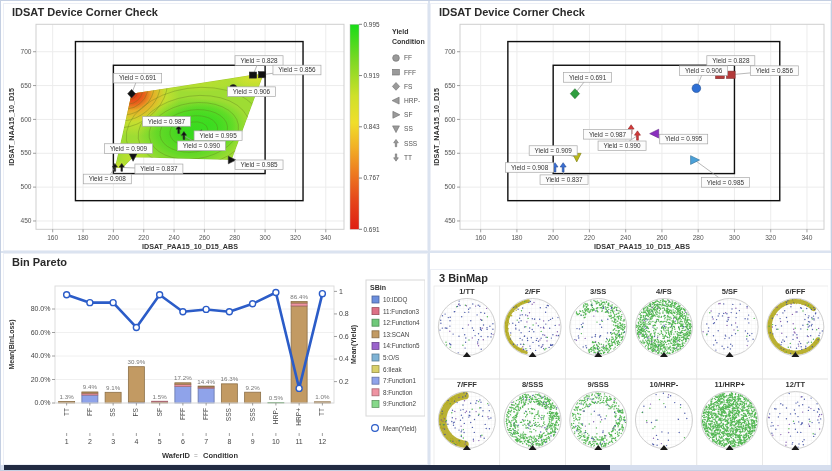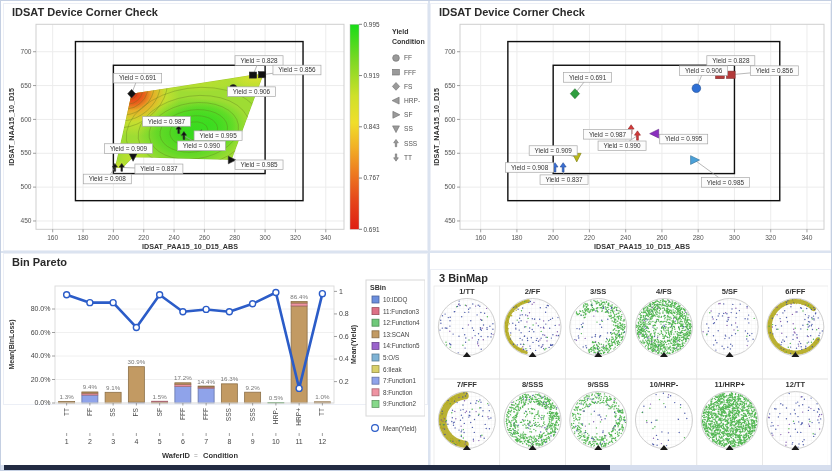--- a/index.html
+++ b/index.html
@@ -1,21 +1,21 @@
 <!DOCTYPE html>
 <html><head>
 <meta charset="utf-8">
 <style>
   html,body{margin:0;padding:0;background:#fff;}
   body{font-family:"Liberation Sans",sans-serif;}
   .win{position:relative;width:832px;height:471px;background:#fff;border:1px solid #c4cfe2;box-sizing:border-box;overflow:hidden;}
   .panel{position:absolute;background:#fff;border:1px solid #eceff6;box-sizing:border-box;}
   .p1{left:2px;top:2px;width:425px;height:248px;}
   .p2{left:429px;top:2px;width:401px;height:248px;}
-  .p3{left:2px;top:252px;width:425px;height:152px;}
+  .p3{left:2px;top:252px;width:425px;height:212px;}
   .p4{left:429px;top:268px;width:401px;height:212px;}
   .ptitle{font-size:11px;font-weight:bold;color:#2a2a2a;padding:2px 0 0 8px;height:14px;box-sizing:border-box;}
   .vdiv{position:absolute;left:427px;top:0;width:2px;height:464px;background:#dbe3f0;}
   .hdiv{position:absolute;left:0;top:250px;width:830px;height:2px;background:#dbe3f0;}
   .hscroll{position:absolute;left:0;top:464px;width:830px;height:5px;background:#d6deee;}
   .thumb{position:absolute;left:3px;top:0;width:609px;height:5px;background:#222b42;}
   svg{display:block;}
   text{font-family:"Liberation Sans",sans-serif;}
 </style>
 </head>

